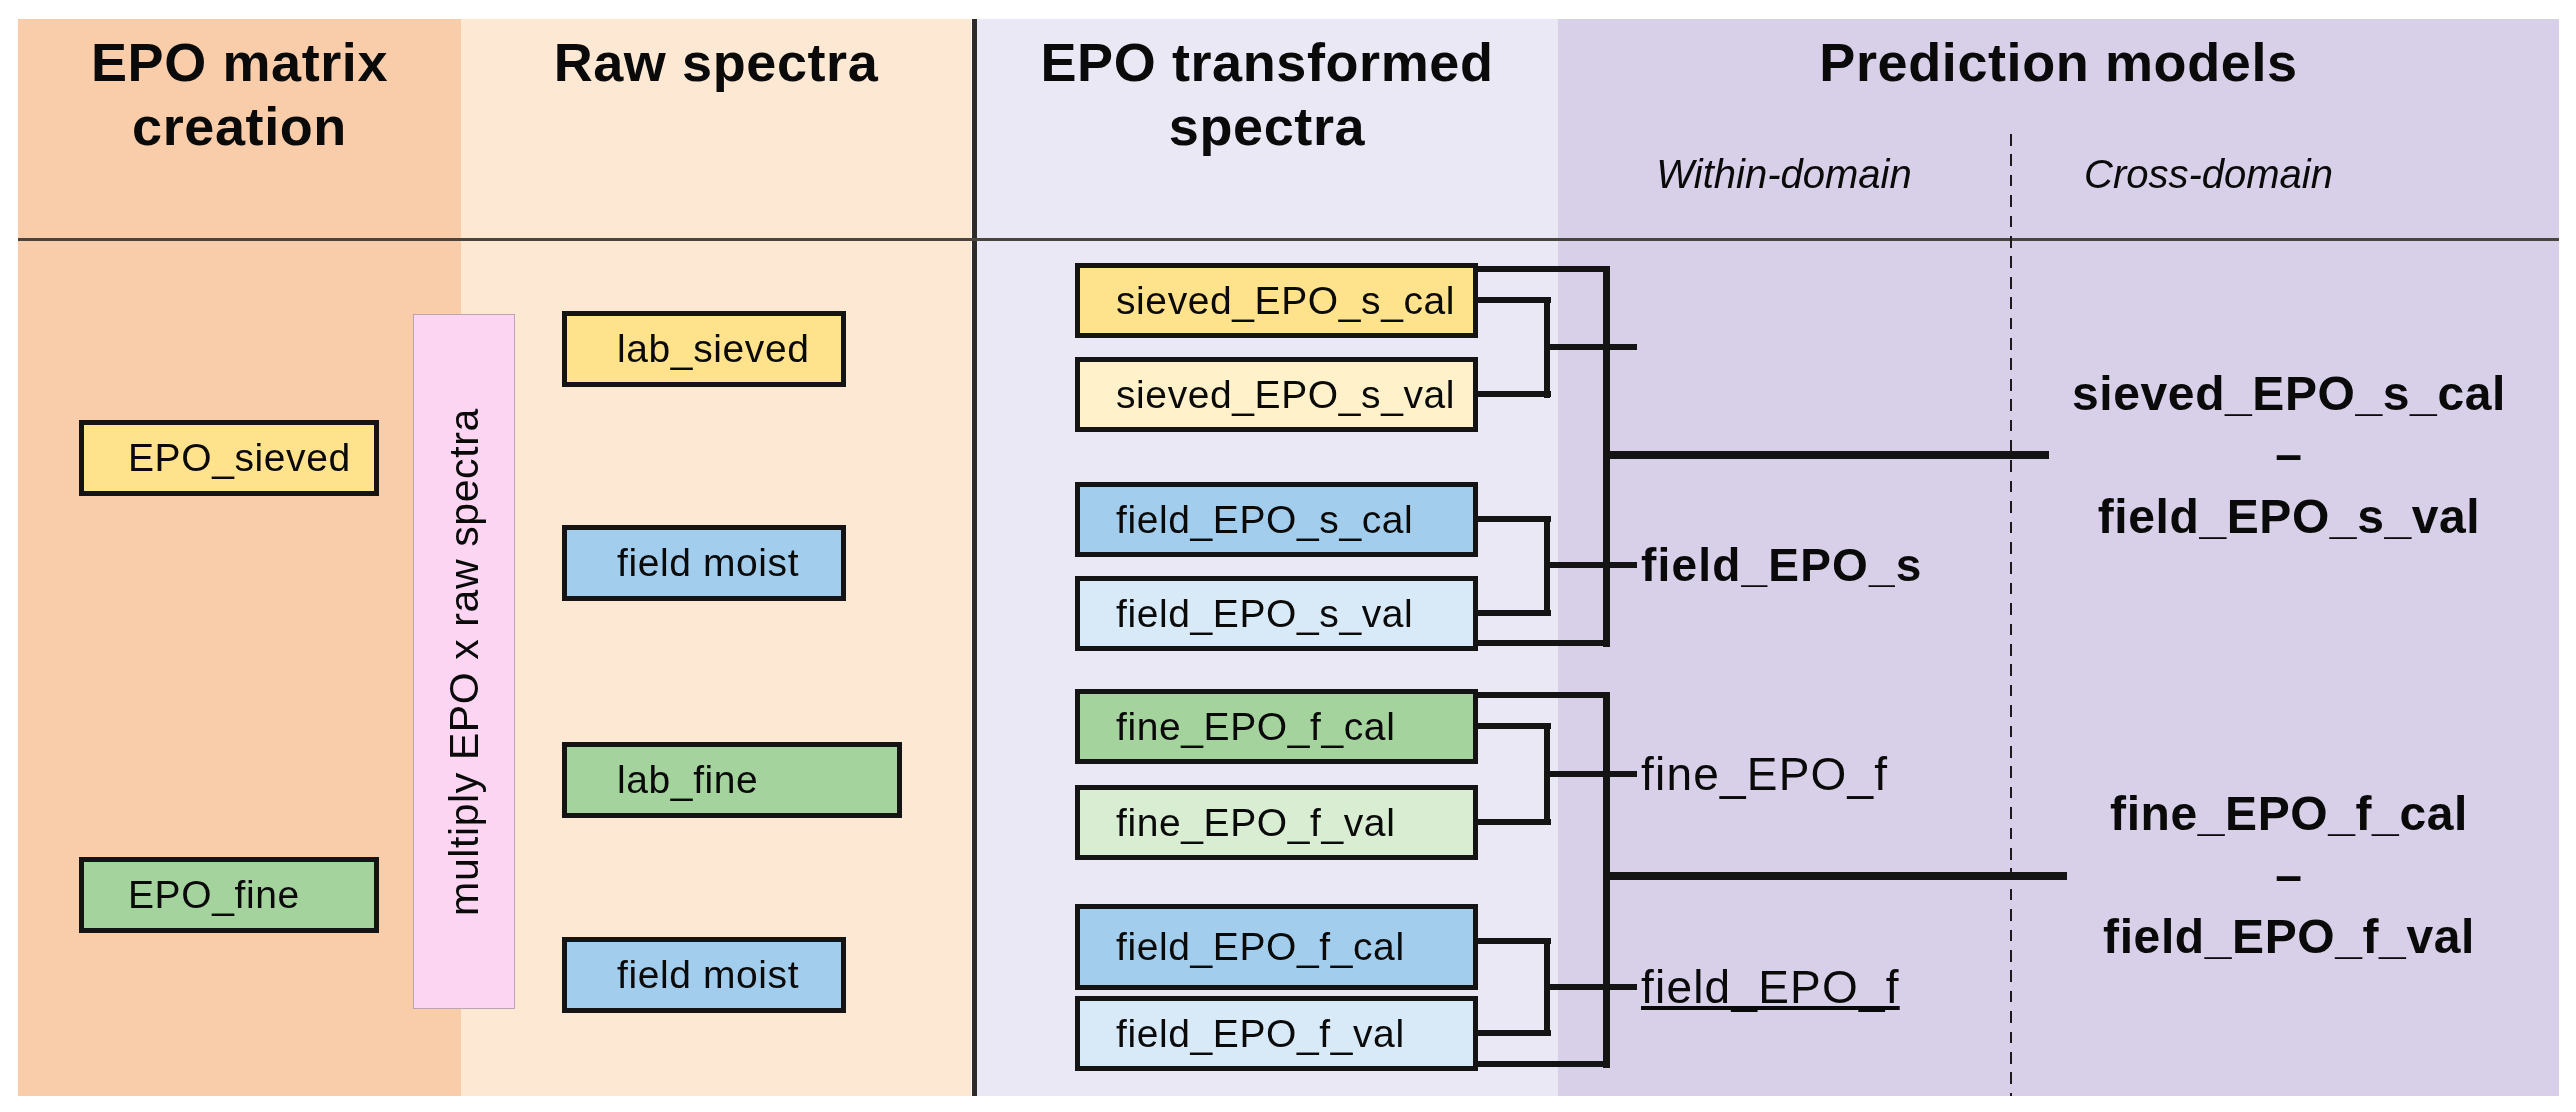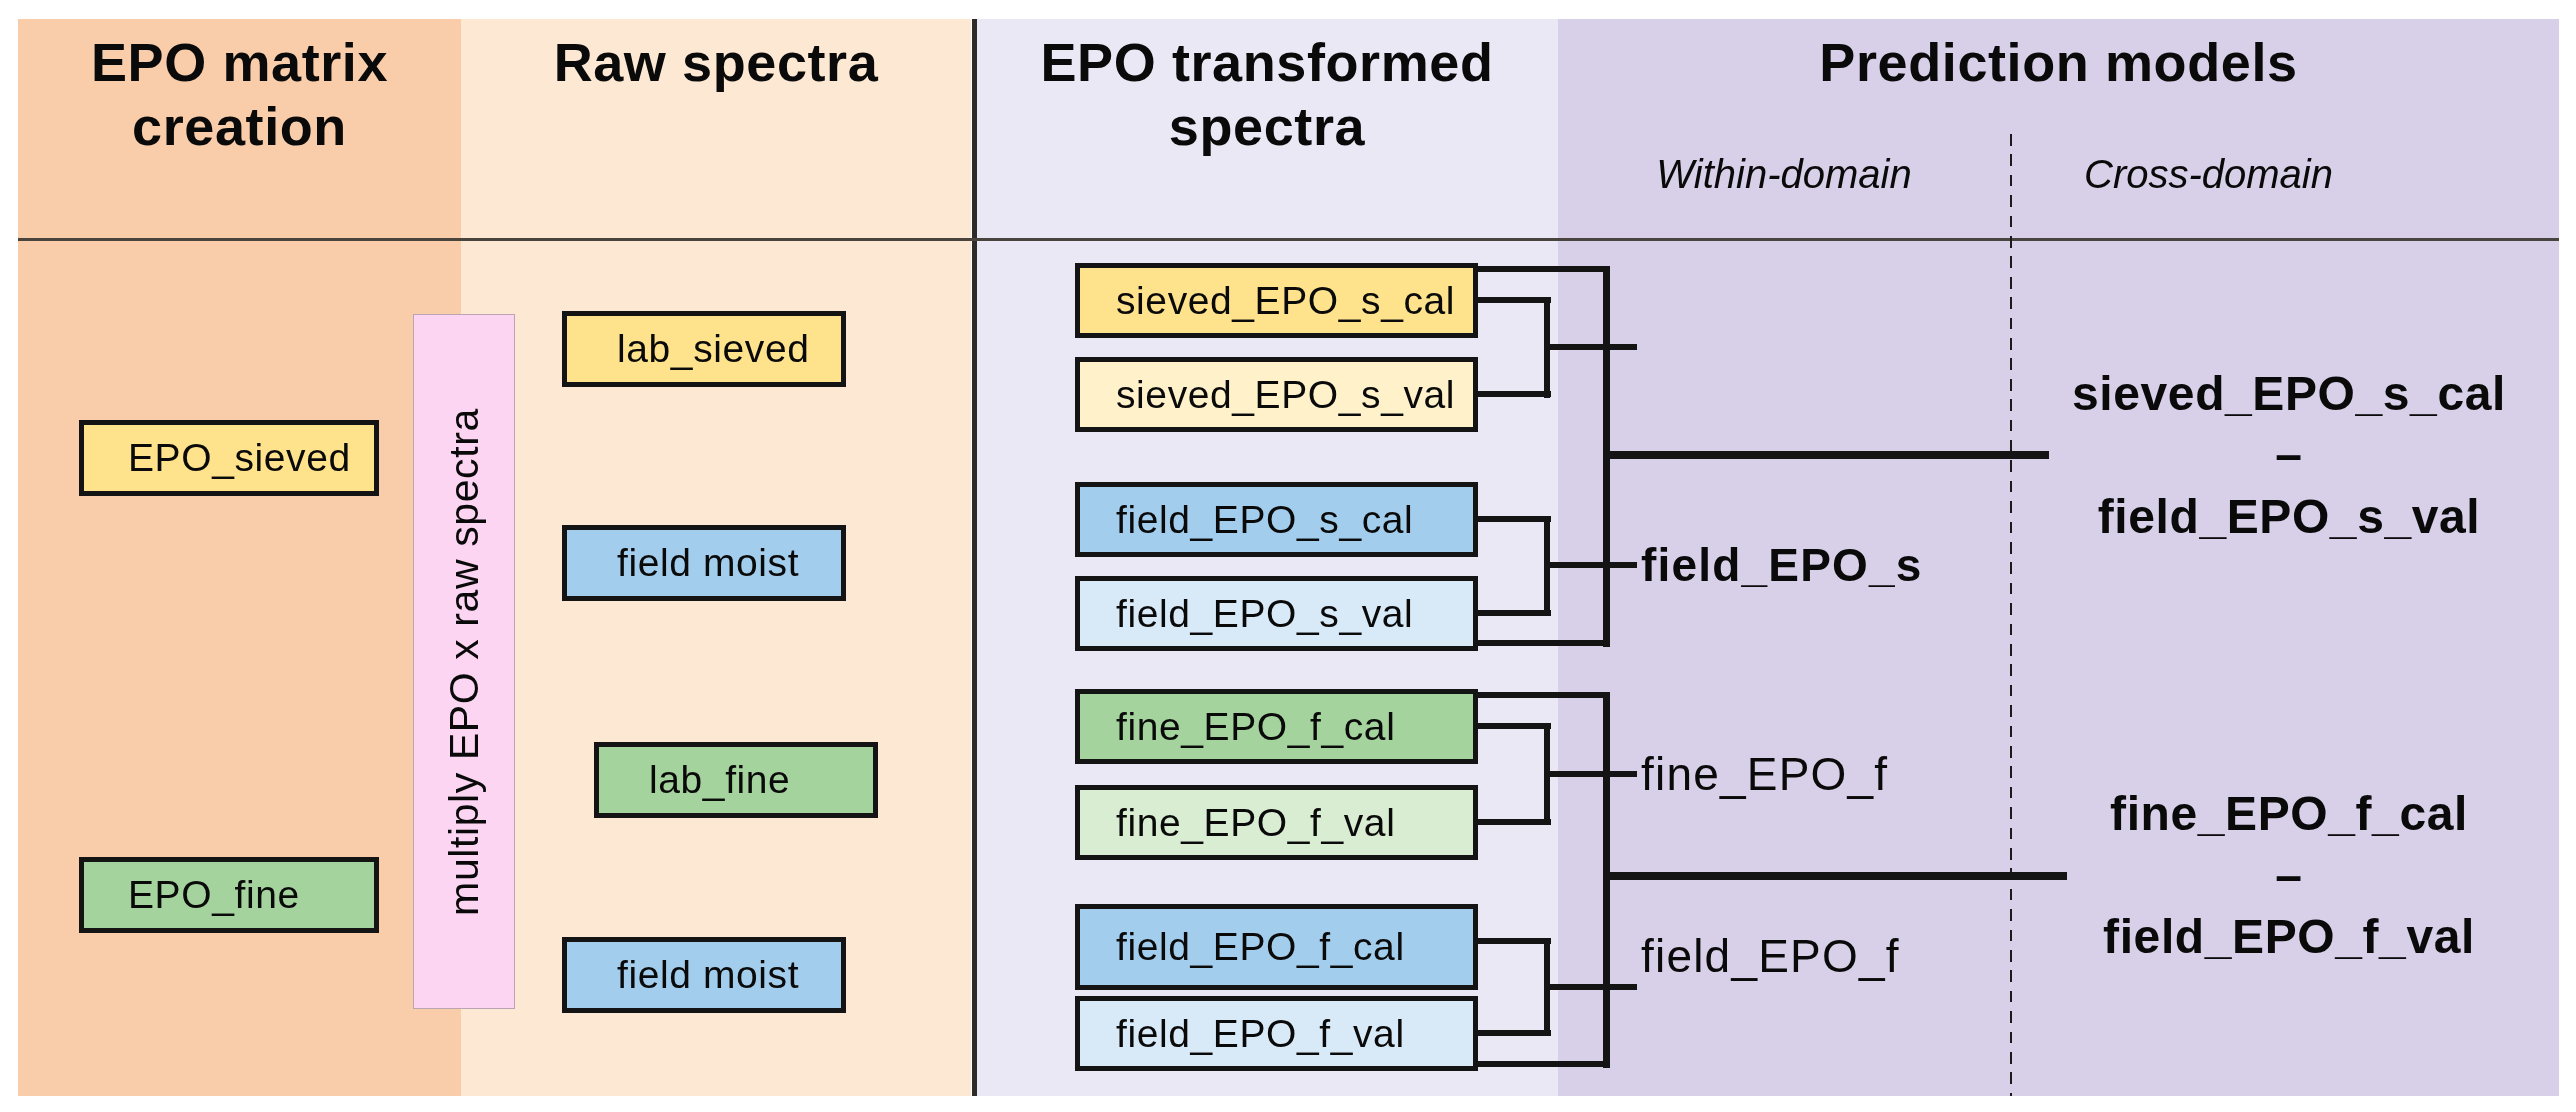--- a/index.html
+++ b/index.html
@@ -106,21 +106,21 @@
   <div class="pinkbox" style="left:413px;top:314px;width:102px;height:695px;">
     <div class="rot">multiply EPO x raw spectra</div>
   </div>
 
   <div class="box fill-yellow pad85" style="left:562px;top:311px;width:284px;height:76px;">
       <span>lab_sieved</span>
     </div>
   <div class="box fill-blue pad85" style="left:562px;top:525px;width:284px;height:76px;">
       <span>field moist</span>
     </div>
-  <div class="box fill-green pad85" style="left:562px;top:742px;width:284px;height:76px;margin-left:32px;">
+  <div class="box fill-green pad85" style="left:562px;top:742px;width:340px;height:76px;">
       <span>lab_fine</span>
     </div>
   <div class="box fill-blue pad85" style="left:562px;top:937px;width:284px;height:76px;">
       <span>field moist</span>
     </div>
 
   <div class="box fill-yellow pad62" style="left:1075px;top:263px;width:403px;height:75px;">
       <span>sieved_EPO_s_cal</span>
     </div>
   <div class="box fill-yellow-pale pad62" style="left:1075px;top:357px;width:403px;height:75px;text-align:center;">
@@ -170,21 +170,21 @@
   <div class="vl" style="left:1544px;top:938px;width:6.4px;height:98px;"></div>
   <div class="hl" style="left:1544px;top:984px;width:93px;height:6.4px;"></div>
 
   <div class="hl" style="left:1478px;top:692px;width:131px;height:6.4px;"></div>
   <div class="hl" style="left:1478px;top:1061px;width:131px;height:6.4px;"></div>
   <div class="vl" style="left:1603px;top:692px;width:7px;height:376px;"></div>
   <div class="hl" style="left:1603px;top:872px;width:464px;height:8.2px;"></div>
 
   <div class="wlabel" style="top:539px;font-weight:bold;">field_EPO_s</div>
   <div class="wlabel" style="top:748px;">fine_EPO_f</div>
-  <div class="wlabel" style="top:930px;">field_EPO_f</div>
+  <div class="wlabel" style="top:961px;text-decoration:underline;">field_EPO_f</div>
 
   <div class="xline" style="top:366px;">sieved_EPO_s_cal</div>
   <div class="xline" style="top:427px;">–</div>
   <div class="xline" style="top:489px;">field_EPO_s_val</div>
 
   <div class="xline" style="top:786px;">fine_EPO_f_cal</div>
   <div class="xline" style="top:848px;">–</div>
   <div class="xline" style="top:909px;">field_EPO_f_val</div>
 
 </div>

